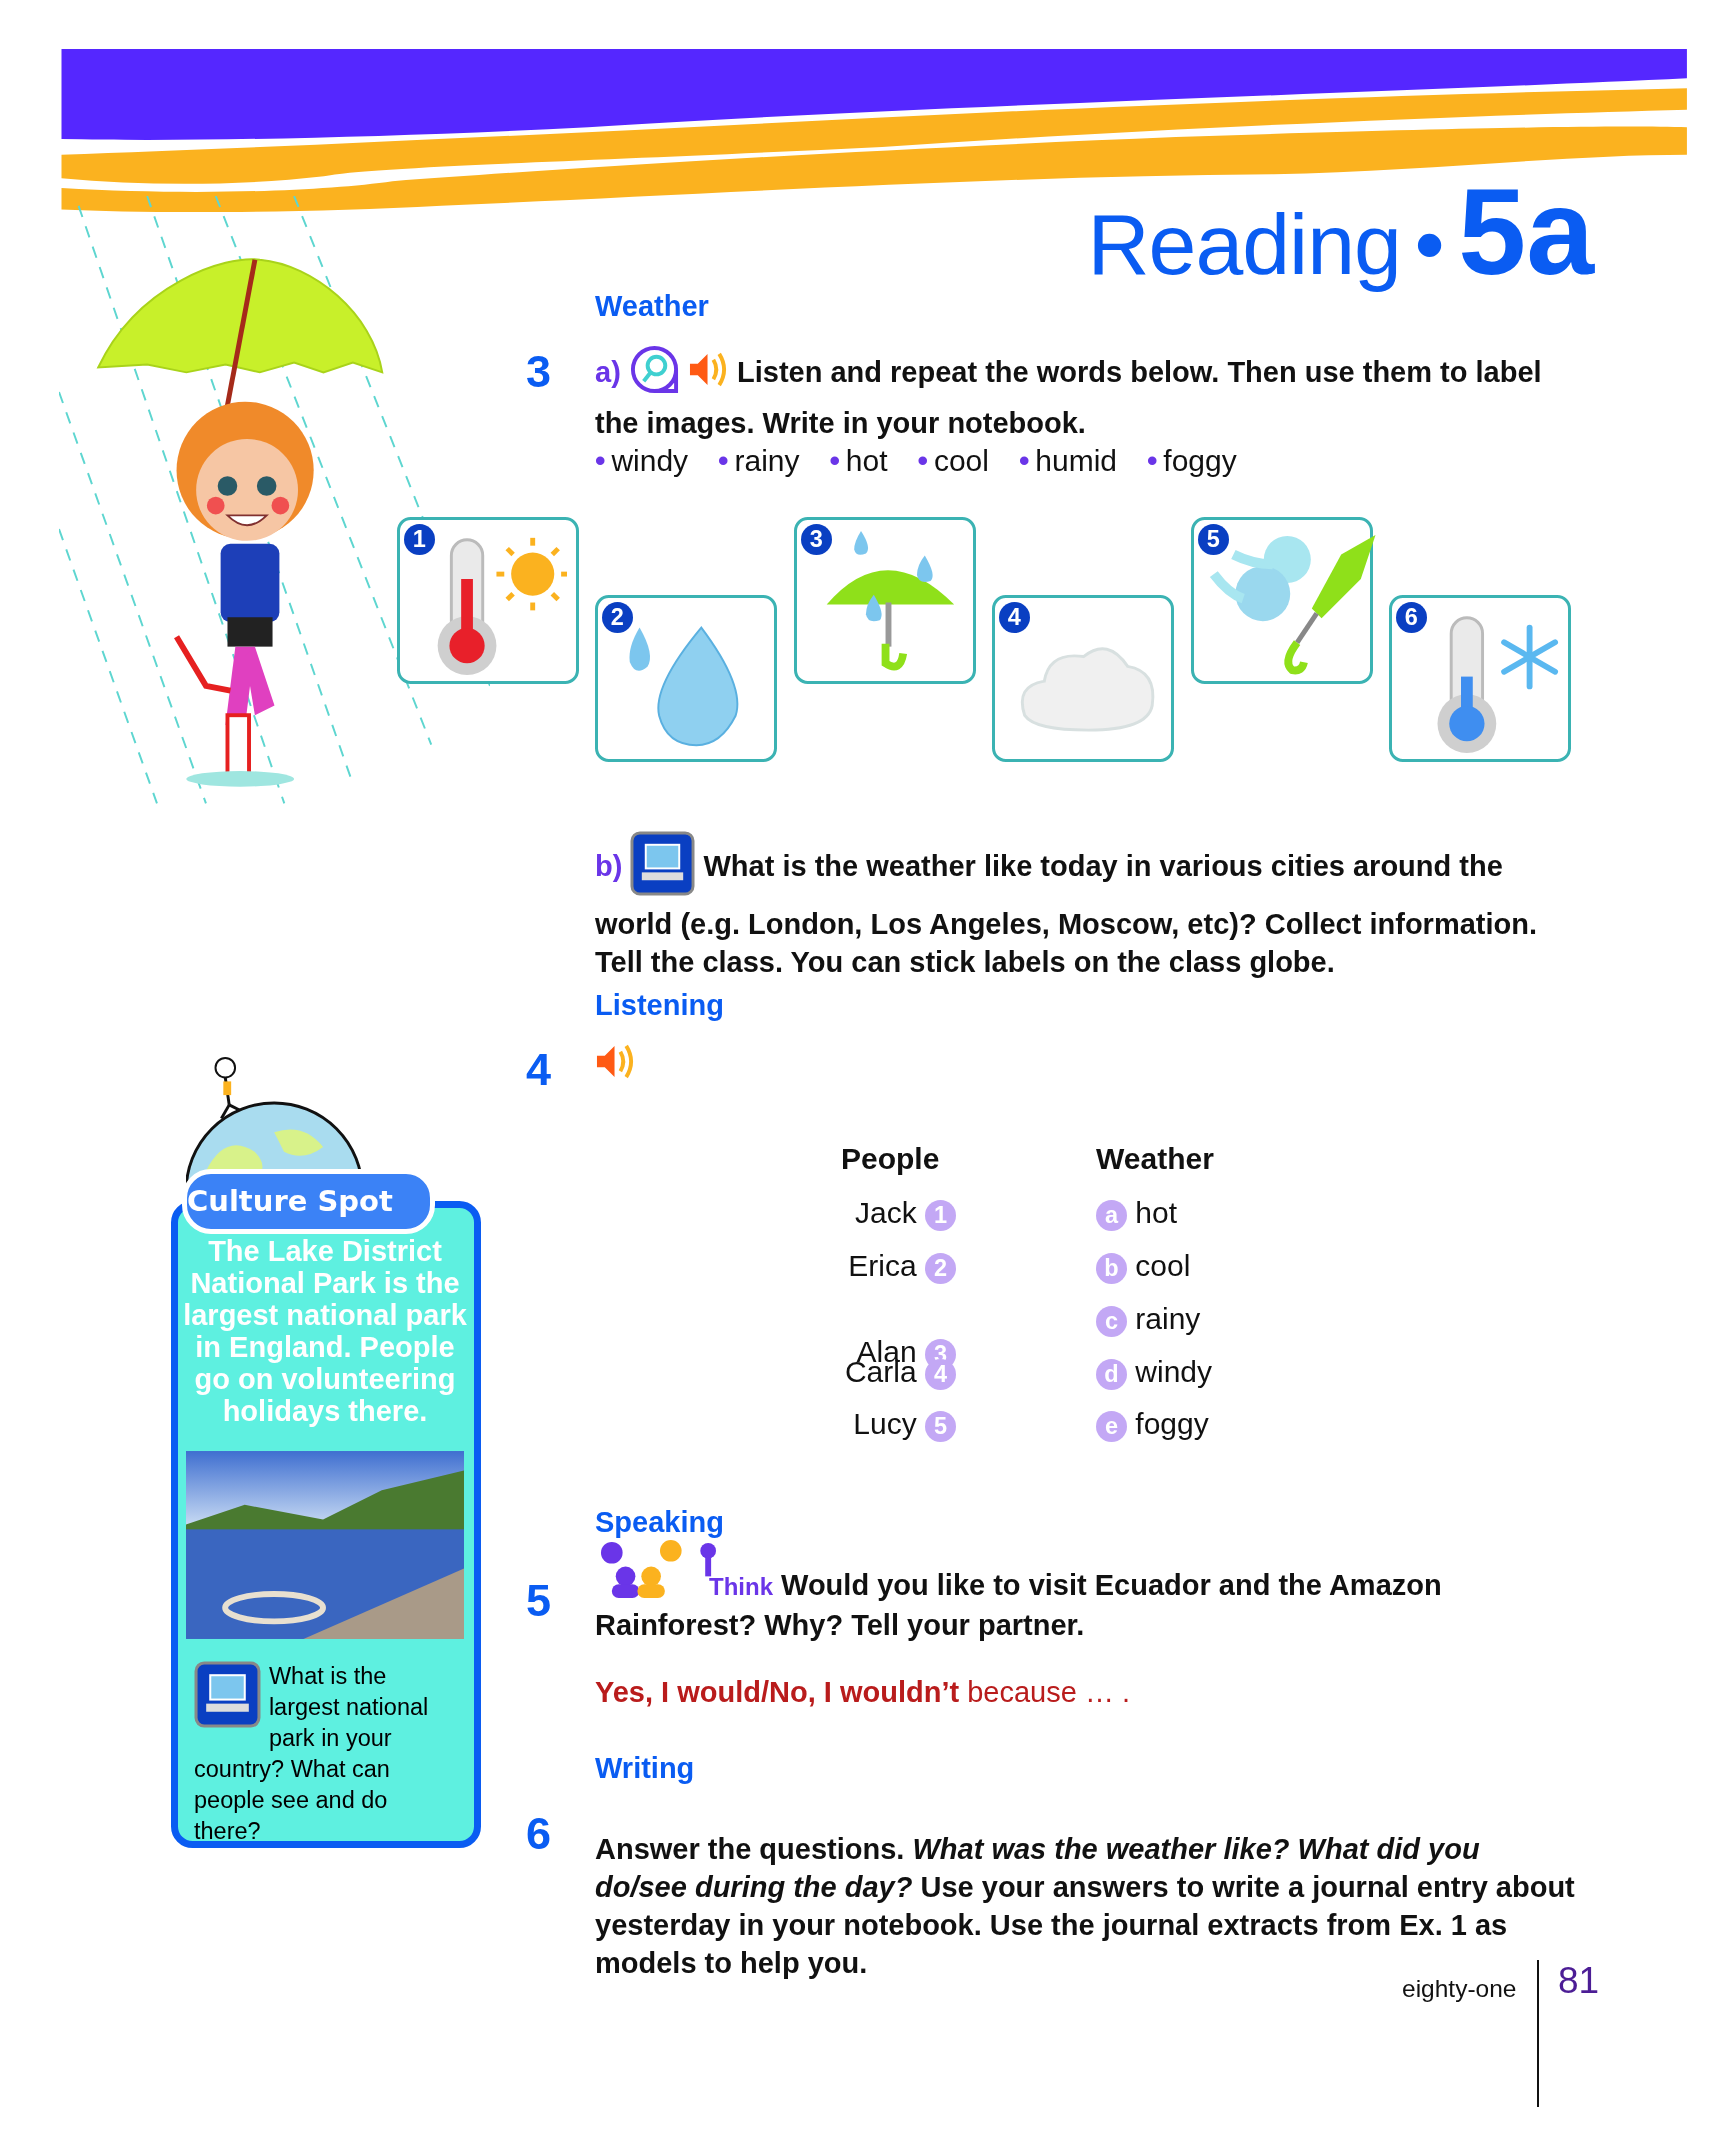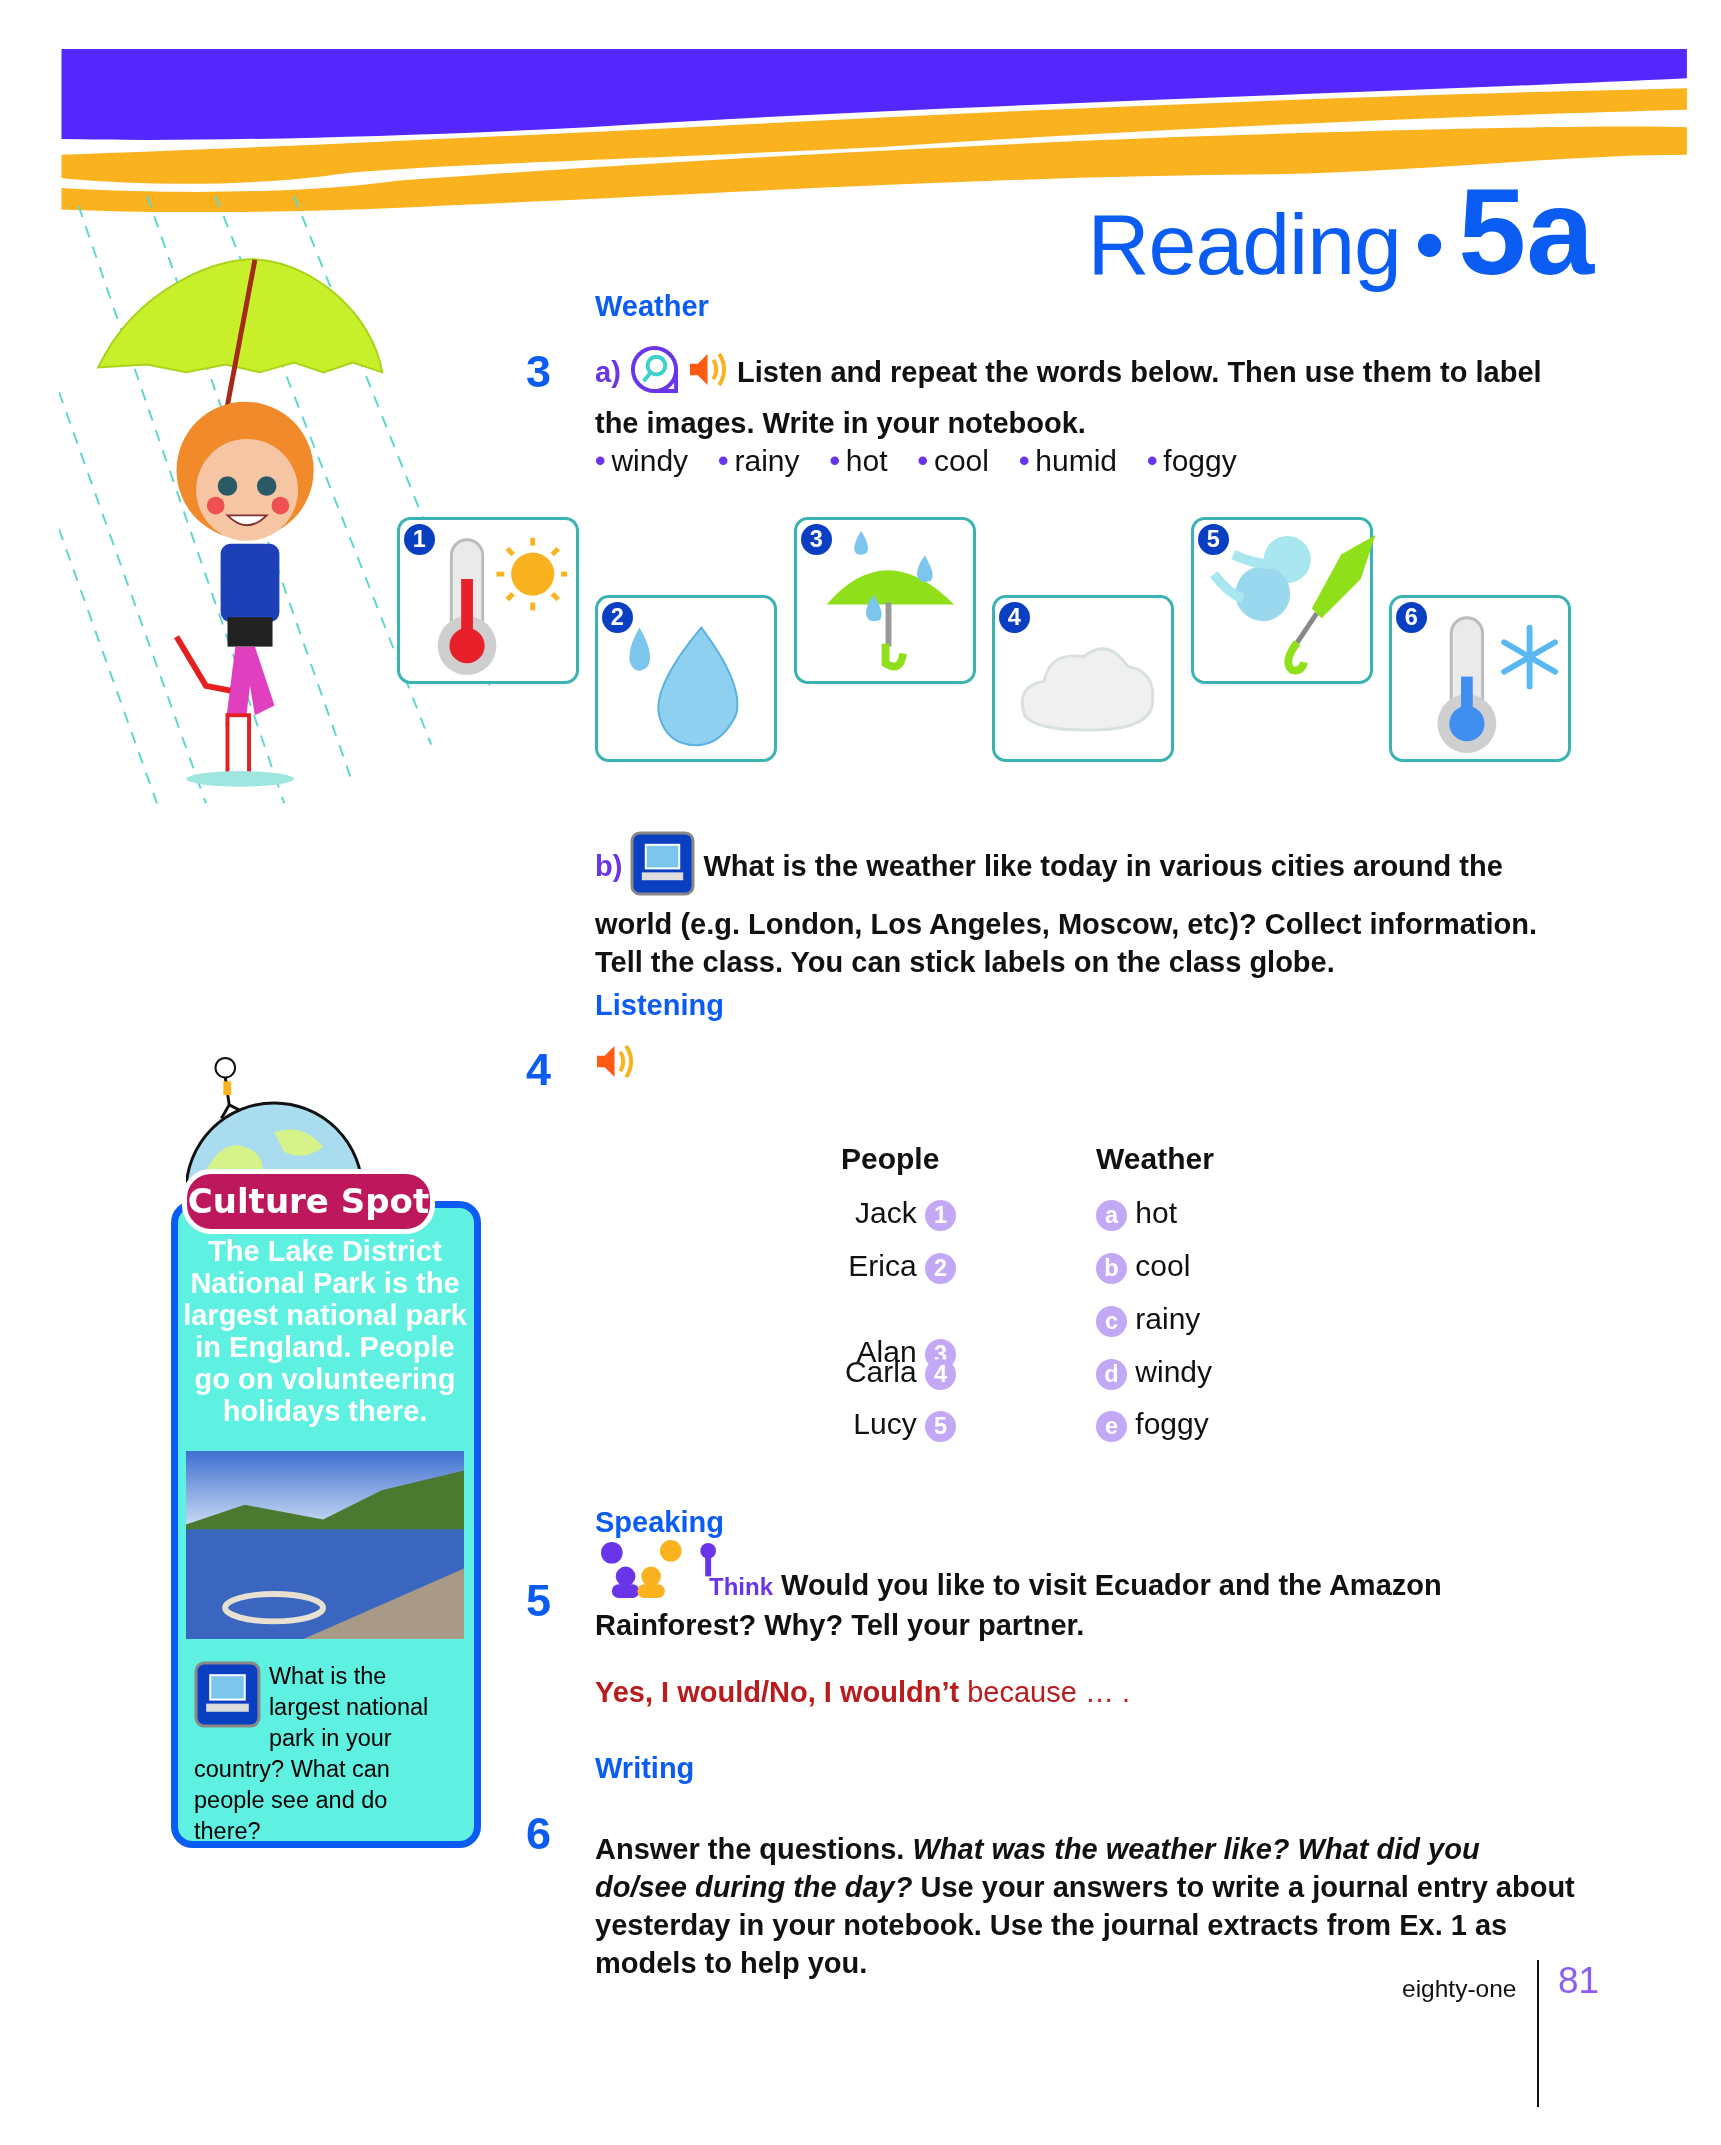--- a/index.html
+++ b/index.html
@@ -19,24 +19,24 @@
   .words .b { color:#6a35e8; margin-right:5.9px; font-weight:700; }
   .card { position:absolute; width:182px; height:167px; border:3.9px solid #3bb3b3; border-radius:13.7px; background:#fff; box-sizing:border-box; }
   .badge { position:absolute; top:3.9px; left:3.9px; width:31px; height:31px; border-radius:50%; background:#0a3fc2; color:#fff; font-weight:700; font-size:23.5px; text-align:center; line-height:31px; }
   .inline-icon { display:inline-block; vertical-align:middle; }
   .col-h { position:absolute; font-weight:700; font-size:30px; }
   .p-row { position:absolute; font-size:30px; color:#111; }
   .pcirc { display:inline-block; width:31px; height:31px; border-radius:50%; background:#c3a8f5; color:#fff; font-weight:700; font-size:23.5px; text-align:center; line-height:31px; vertical-align:middle; }
   .model { position:absolute; left:595px; top:1676px; font-size:29px; color:#b91c1c; }
   .model b { font-weight:700; }
   .footer-word { position:absolute; left:1402px; top:1975px; font-size:24.5px; color:#111; }
-  .footer-num { position:absolute; left:1558px; top:1960px; font-size:37px; color:#8b5cf6; }
+  .footer-num { position:absolute; left:1558px; top:1960px; font-size:37px; color:#4c1d95; }
   .footer-line { position:absolute; left:1537px; top:1960px; width:2px; height:147px; background:#111; }
   .culture-box { position:absolute; left:171px; top:1201px; width:310px; height:647px; background:#5ef0e0; border:7.8px solid #0a5cf2; border-radius:21.6px; box-sizing:border-box; }
-  .culture-tab { position:absolute; left:182px; top:1169px; width:243px; height:55px; background:#be185d; border:5.9px solid #fff; border-radius:29px; color:#fff; font-weight:700; font-size:34px; text-align:center; line-height:55px; box-sizing:content-box; font-family:"DejaVu Sans", sans-serif; }
+  .culture-tab { position:absolute; left:182px; top:1169px; width:243px; height:55px; background:#3b82f6; border:5.9px solid #fff; border-radius:29px; color:#fff; font-weight:700; font-size:29px; text-align:left; line-height:55px; box-sizing:content-box; font-family:"DejaVu Sans", sans-serif; }
   .culture-text { position:absolute; left:182px; top:1235px; width:286px; text-align:center; color:#fff; font-weight:700; font-size:29px; line-height:32px; }
   .culture-photo { position:absolute; left:186px; top:1451px; width:278px; height:188px; }
   .culture-q { position:absolute; left:194px; top:1661px; width:265px; color:#000000; font-size:23.5px; line-height:31px; }
   .qicon { float:left; width:69px; height:71px; margin-right:5.9px; }
 </style>
 </head>
 <body>
 
 <svg class="header-art" viewBox="0 0 1756 240">
   <path d="M62 50 L1722 50 L1722 80 C1400 95 900 110 600 130 C400 140 200 145 62 142 Z" fill="#5527ff"></path>

